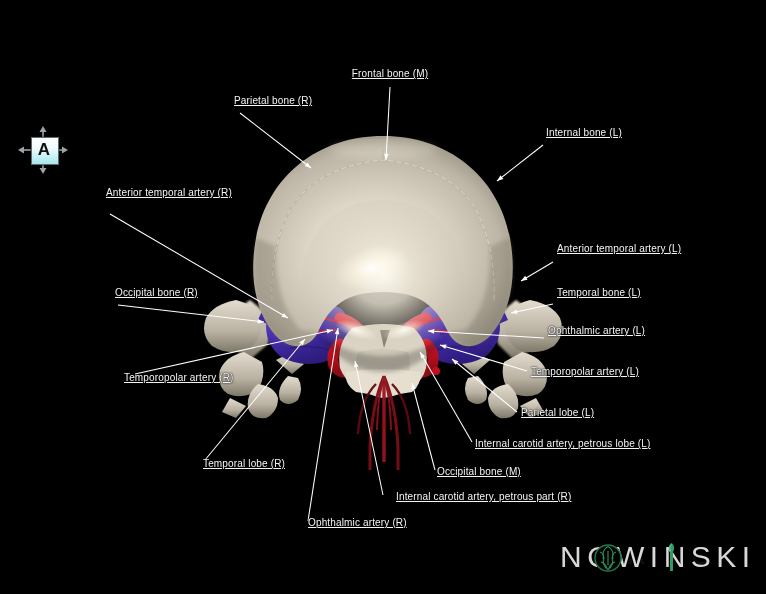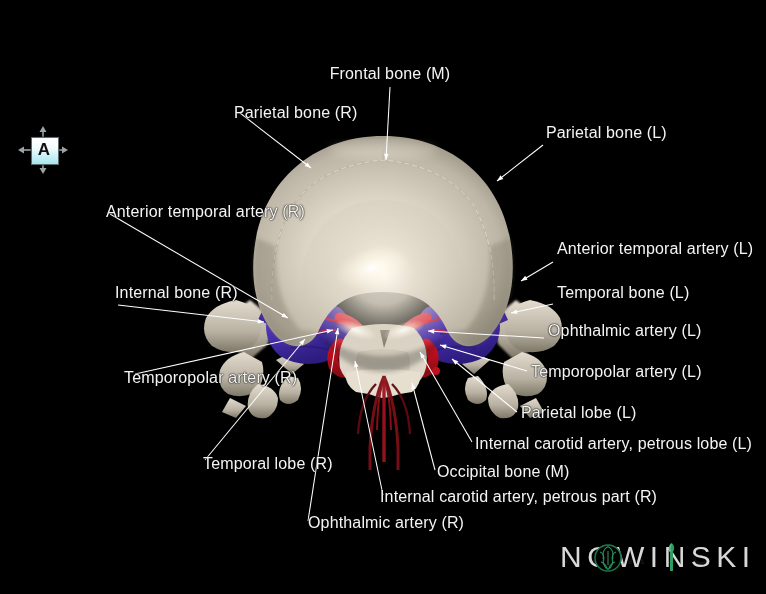--- a/index.html
+++ b/index.html
@@ -24,22 +24,23 @@
   .orient .letter{
     position:absolute;left:13px;top:11px;width:26px;height:26px;
     line-height:26px;text-align:center;color:#111;font-size:17px;font-weight:700;
     font-family:"Liberation Sans","DejaVu Sans",sans-serif;
   }
   .orient svg{position:absolute;left:0;top:0;width:50px;height:48px;}
 
   
   .lbl{
     position:absolute;white-space:nowrap;color:#f4f4f4;
-    font-size:16px;letter-spacing:.15px;line-height:12px;
+    font-size:10px;letter-spacing:.15px;line-height:12px;
     text-shadow:0 0 1px #000,0 0 2px #000;
+    text-decoration:underline;
   }
 
   
   .wm{position:absolute;left:560px;top:540px;width:196px;height:48px;}
   .wm .txt{
     position:absolute;left:0;top:0;width:196px;height:34px;
     font-size:30px;letter-spacing:5.5px;line-height:34px;
     color:#d8d8d8;font-family:"Liberation Sans","DejaVu Sans",sans-serif;
     font-weight:400;
   }
@@ -255,34 +256,34 @@
         <polygon points="0,24 6,20.5 6,27.5"></polygon>
         <polygon points="50,24 44,20.5 44,27.5"></polygon>
       </g>
     </svg>
     <div class="box"></div>
     <div class="letter">A</div>
   </div>
 
   <div id="labels">
       <div class="lbl" style="left: 390px; top: 68px; transform: translateX(-50%);">Frontal bone (M)</div>
-      <div class="lbl" style="left: 234px; top: 107px;">Parietal bone (R)</div>
-      <div class="lbl" style="left: 546px; top: 127px;">Parietal bone (L)</div>
-      <div class="lbl" style="left: 106px; top: 206px;">Anterior temporal artery (R)</div>
+      <div class="lbl" style="left: 234px; top: 95px;">Parietal bone (R)</div>
+      <div class="lbl" style="left: 546px; top: 127px;">Internal bone (L)</div>
+      <div class="lbl" style="left: 106px; top: 187px;">Anterior temporal artery (R)</div>
       <div class="lbl" style="left: 557px; top: 243px; text-align: right;">Anterior temporal artery (L)</div>
-      <div class="lbl" style="left: 115px; top: 287px;">Internal bone (R)</div>
+      <div class="lbl" style="left: 115px; top: 287px;">Occipital bone (R)</div>
       <div class="lbl" style="left: 557px; top: 287px;">Temporal bone (L)</div>
       <div class="lbl" style="left: 548px; top: 325px;">Ophthalmic artery (L)</div>
       <div class="lbl" style="left: 124px; top: 372px;">Temporopolar artery (R)</div>
       <div class="lbl" style="left: 531px; top: 366px;">Temporopolar artery (L)</div>
       <div class="lbl" style="left: 521px; top: 407px;">Parietal lobe (L)</div>
       <div class="lbl" style="left: 475px; top: 438px;">Internal carotid artery, petrous lobe (L)</div>
       <div class="lbl" style="left: 203px; top: 458px;">Temporal lobe (R)</div>
       <div class="lbl" style="left: 437px; top: 466px;">Occipital bone (M)</div>
-      <div class="lbl" style="left: 380px; top: 491px;">Internal carotid artery, petrous part (R)</div>
+      <div class="lbl" style="left: 396px; top: 491px;">Internal carotid artery, petrous part (R)</div>
       <div class="lbl" style="left: 308px; top: 517px;">Ophthalmic artery (R)</div>
     </div>
 
   <div class="wm">
     <div class="txt">NOWINSKI</div>
     <div class="refl">NOWINSKI</div>
     <svg class="brain" viewBox="0 0 30 30" aria-hidden="true">
       <circle cx="15" cy="15" r="13.5" fill="#000"></circle>
       <circle cx="15" cy="15" r="13" fill="none" stroke="#1f7a4d" stroke-width="1.4"></circle>
       <g stroke="#2f9c63" stroke-width="1.1" fill="none" opacity=".95">

